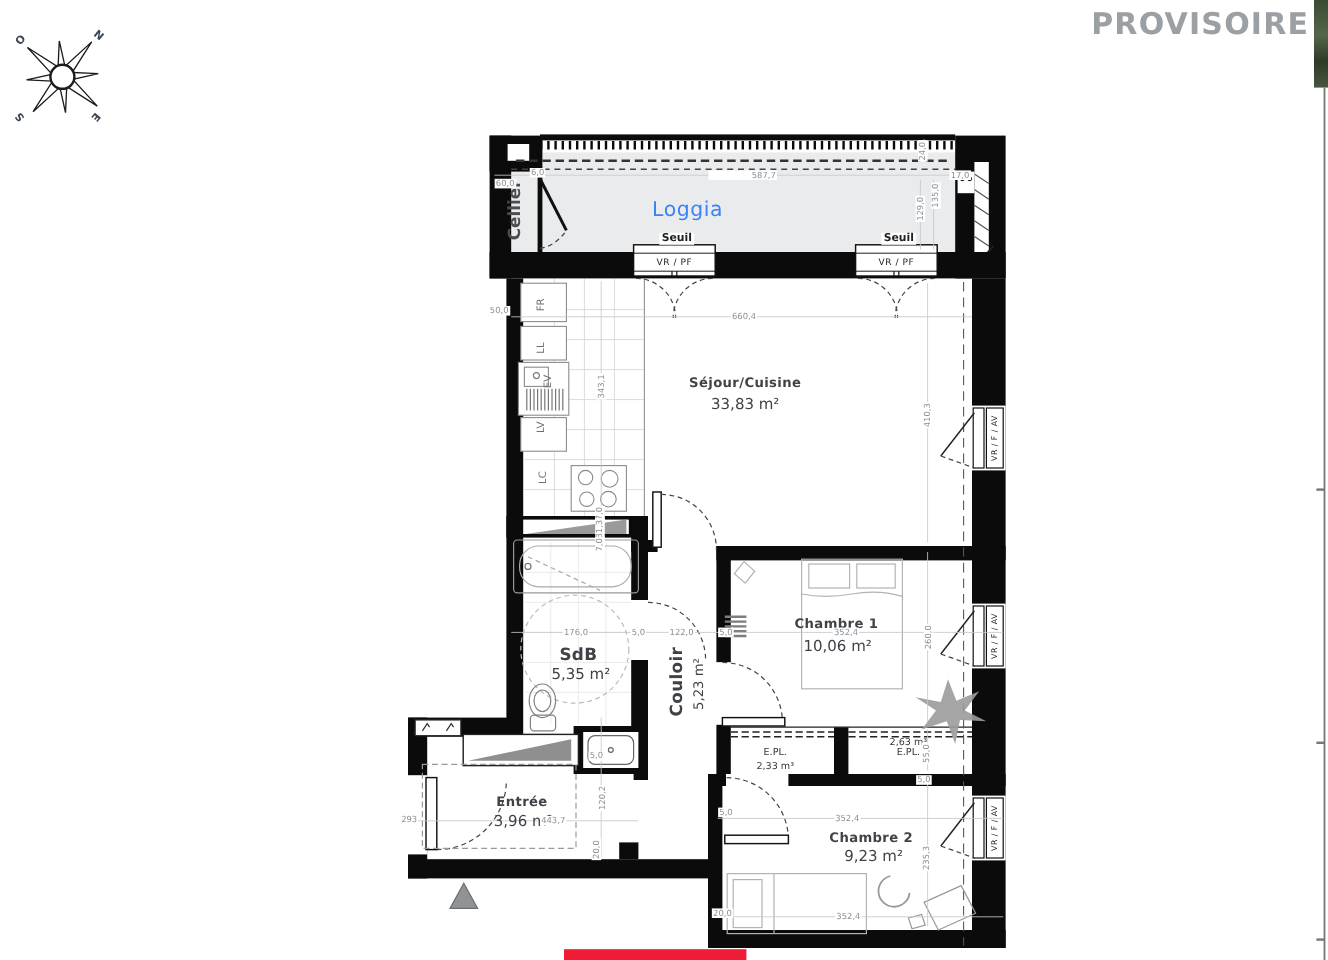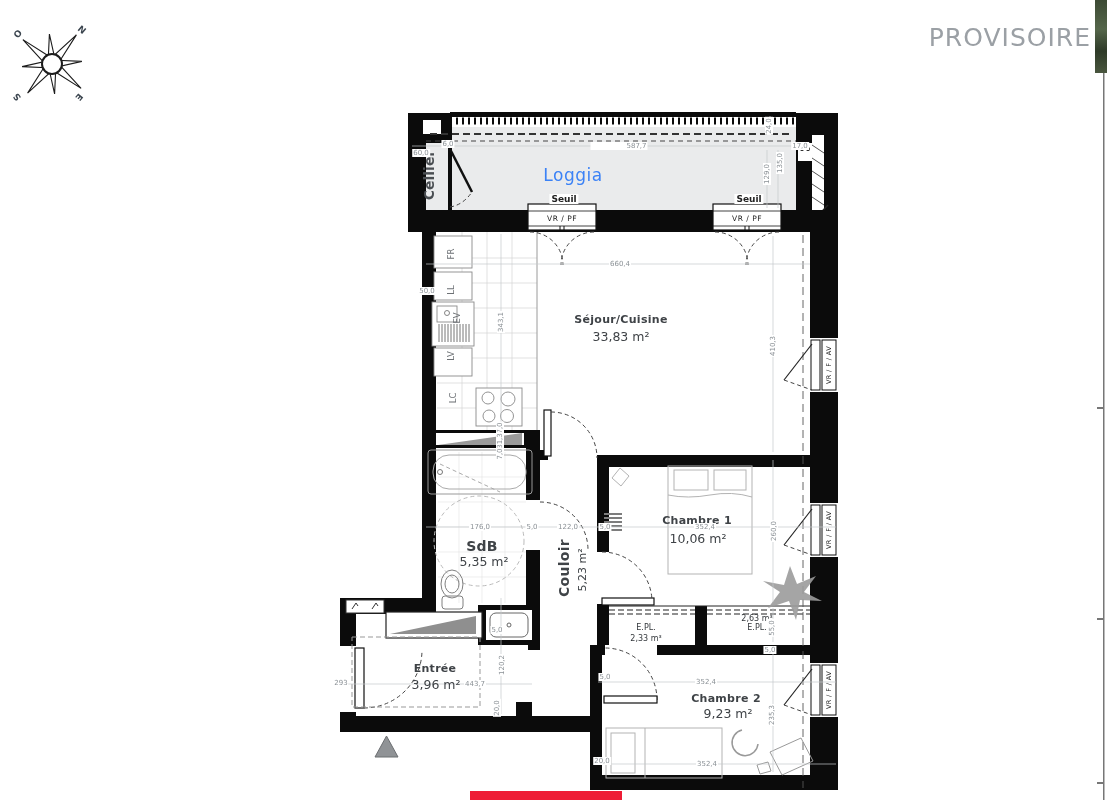--- a/index.html
+++ b/index.html
@@ -14,22 +14,22 @@
   .cellier-name{font-weight:600;font-size:14px;color:#4a4e52;}
   .sdb-name{font-size:14px;}
   .couloir-name{font-size:14px;}
   .couloir-area{font-size:11px;}
   .epl{font-size:8px;color:#34383c;line-height:11px;text-align:center;}
   .seuil{font-size:9px;font-weight:bold;color:#222;background:#fff;padding:0 2px;}
   .vrpf{font-size:7.5px;color:#222;letter-spacing:.5px;}
   .vrfav{font-size:6.5px;color:#222;letter-spacing:.4px;}
   .kit{font-size:8.5px;color:#6d7175;}
   .c-letter{position:absolute;font-size:9px;font-weight:bold;color:#3c4650;}
-  .watermark{position:absolute;top:5px;right:16px;font-size:25px;font-weight:400;
-             letter-spacing:1px;color:#9ba0a5;margin-top:18px;}
+  .watermark{position:absolute;top:5px;right:16px;font-size:25px;font-weight:700;
+             letter-spacing:1px;color:#9ba0a5;}
   .dim{position:absolute;font-size:7px;color:#8b9196;background:#fff;padding:0 1px;
        transform:translate(-50%,-50%);white-space:nowrap;}
   .dim.rot{transform:translate(-50%,-50%) rotate(-90deg);}
 </style>
 </head>
 <body>
 
 <div class="canvas">
 
 <svg class="plan" width="1107" height="800" viewBox="0 0 1107 800">
@@ -330,38 +330,38 @@
 
 <div id="dims">
       <span class="dim" style="left: 421px; top: 153px;">60,0</span>
       <span class="dim" style="left: 448px; top: 144px;">6,0</span>
       <span class="dim" style="left: 619px; top: 146px; padding-left: 36px;">587,7</span>
       <span class="dim" style="left: 800px; top: 146px; text-align: right;">17,0</span>
       <span class="dim rot" style="left: 769px; top: 126px;">24,0</span>
       <span class="dim rot" style="left: 780px; top: 163px;">135,0</span>
       <span class="dim rot" style="left: 767px; top: 174px;">129,0</span>
       <span class="dim" style="left: 620px; top: 264px;">660,4</span>
-      <span class="dim" style="left: 427px; top: 259px; margin-top: 32px;">50,0</span>
+      <span class="dim" style="left: 416px; top: 259px;">50,0</span>
       <span class="dim rot" style="left: 501px; top: 322px;">343,1</span>
       <span class="dim rot" style="left: 773px; top: 346px;">410,3</span>
       <span class="dim rot" style="left: 500px; top: 428px;">7,0</span>
       <span class="dim rot" style="left: 500px; top: 441px;">31,3</span>
       <span class="dim rot" style="left: 500px; top: 454px;">7,0</span>
       <span class="dim" style="left: 480px; top: 527px;">176,0</span>
       <span class="dim" style="left: 532px; top: 527px;">5,0</span>
       <span class="dim" style="left: 568px; top: 527px;">122,0</span>
       <span class="dim" style="left: 605px; top: 527px;">5,0</span>
       <span class="dim" style="left: 705px; top: 527px;">352,4</span>
       <span class="dim rot" style="left: 774px; top: 531px;">260,0</span>
       <span class="dim" style="left: 497px; top: 630px;">5,0</span>
       <span class="dim rot" style="left: 772px; top: 628px;">55,0</span>
       <span class="dim" style="left: 770px; top: 650px;">5,0</span>
       <span class="dim rot" style="left: 502px; top: 665px;">120,2</span>
       <span class="dim" style="left: 605px; top: 677px;">5,0</span>
-      <span class="dim" style="left: 475px; top: 684px;">443,7</span>
+      <span class="dim" style="left: 461px; top: 684px;">443,7</span>
       <span class="dim" style="left: 341px; top: 683px;">293</span>
       <span class="dim" style="left: 706px; top: 682px;">352,4</span>
       <span class="dim rot" style="left: 497px; top: 708px;">20,0</span>
       <span class="dim rot" style="left: 772px; top: 715px;">235,3</span>
       <span class="dim" style="left: 602px; top: 761px;">20,0</span>
       <span class="dim" style="left: 707px; top: 764px;">352,4</span>
     </div>
 
 </div>
 

